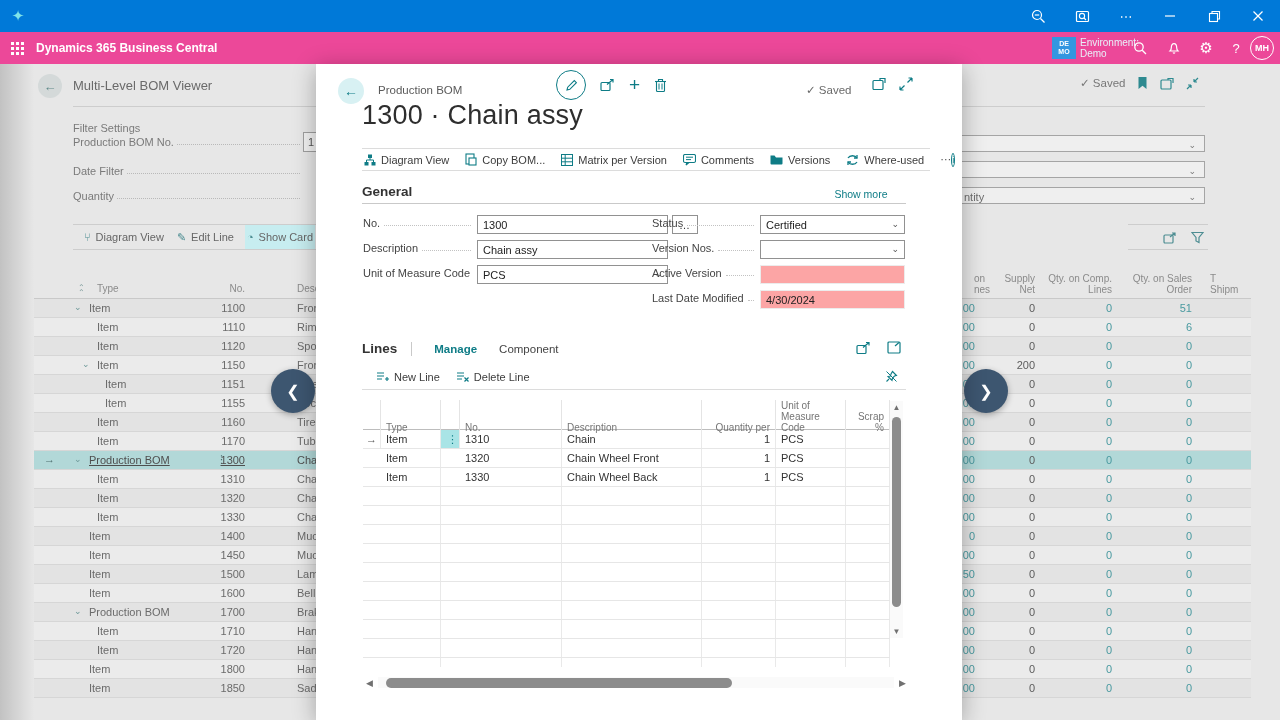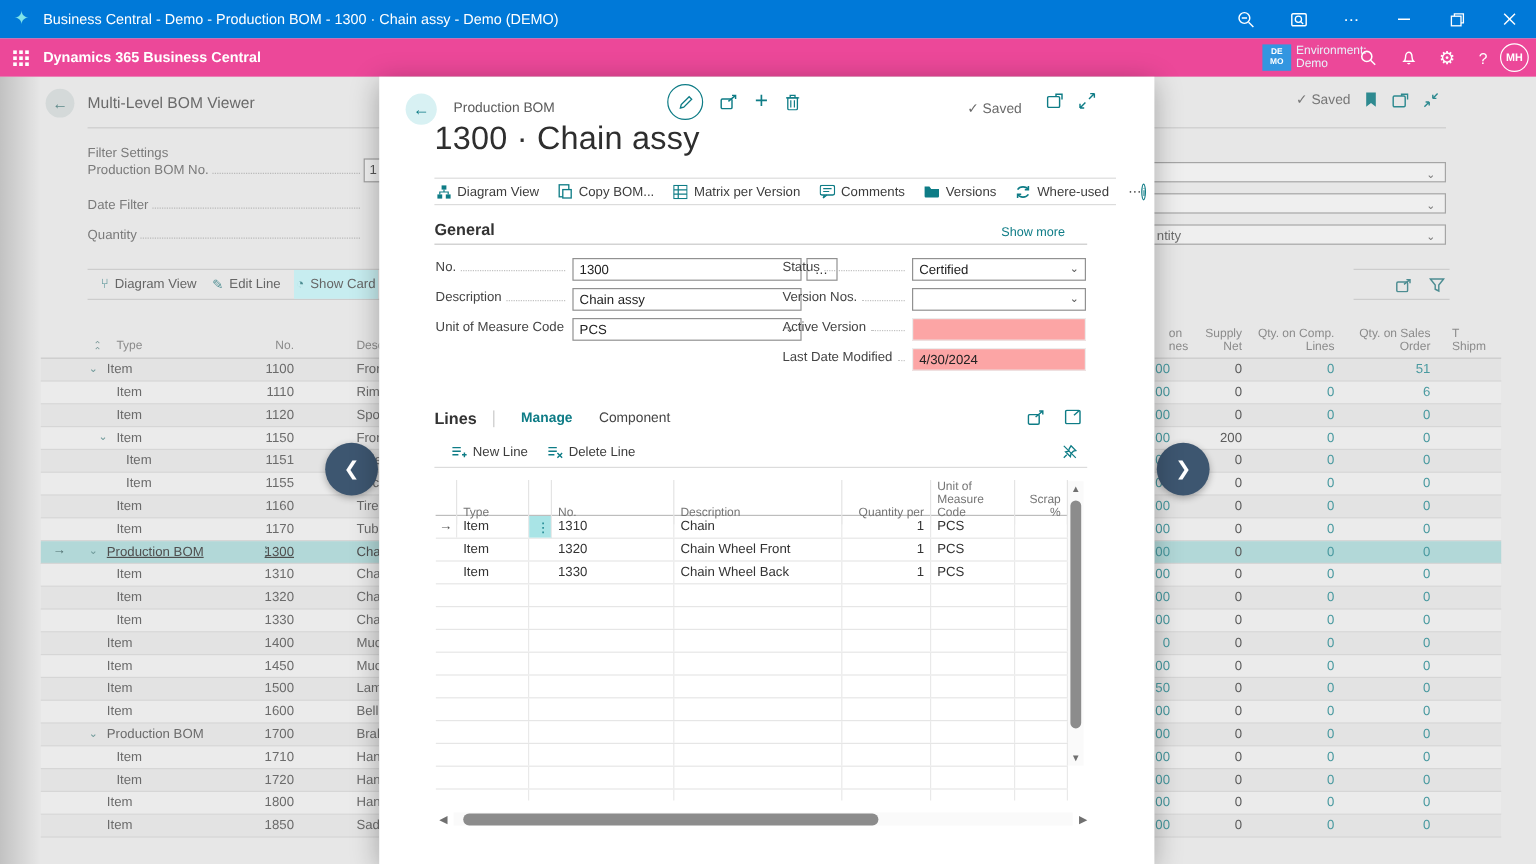--- a/index.html
+++ b/index.html
@@ -137,21 +137,20 @@
   .hscroll { left:50px; top:612px; width:540px; height:13px; display:flex; align-items:center; }
   .hscroll .arr { color:#707070; font-size:9px; width:12px; }
   .hscroll .track { flex:1; height:11px; background:#fafafa; position:relative; }
   .hscroll .thumb { position:absolute; left:8px; top:0.5px; width:346px; height:10px; background:#8c8c8c; border-radius:5px; }
 </style>
 </head>
 <body>
 
 <div class="titlebar">
   <div class="bc-logo">✦</div>
-  <div class="win-title">Business Central - Demo - Production BOM - 1300 · Chain assy - Demo (DEMO)</div>
   <div class="win-controls">
     <div class="wbtn">
       <svg width="15" height="15" viewBox="0 0 15 15">
           <circle cx="6" cy="6" r="4.5" fill="none" stroke="#fff" stroke-width="1.2"></circle>
           <line x1="9.5" y1="9.5" x2="13.5" y2="13.5" stroke="#fff" stroke-width="1.2"></line>
           <line x1="3.8" y1="6" x2="8.2" y2="6" stroke="#fff" stroke-width="1.2"></line>
         </svg>
     </div>
     <div class="wbtn">
       <svg width="15" height="15" viewBox="0 0 15 15">

